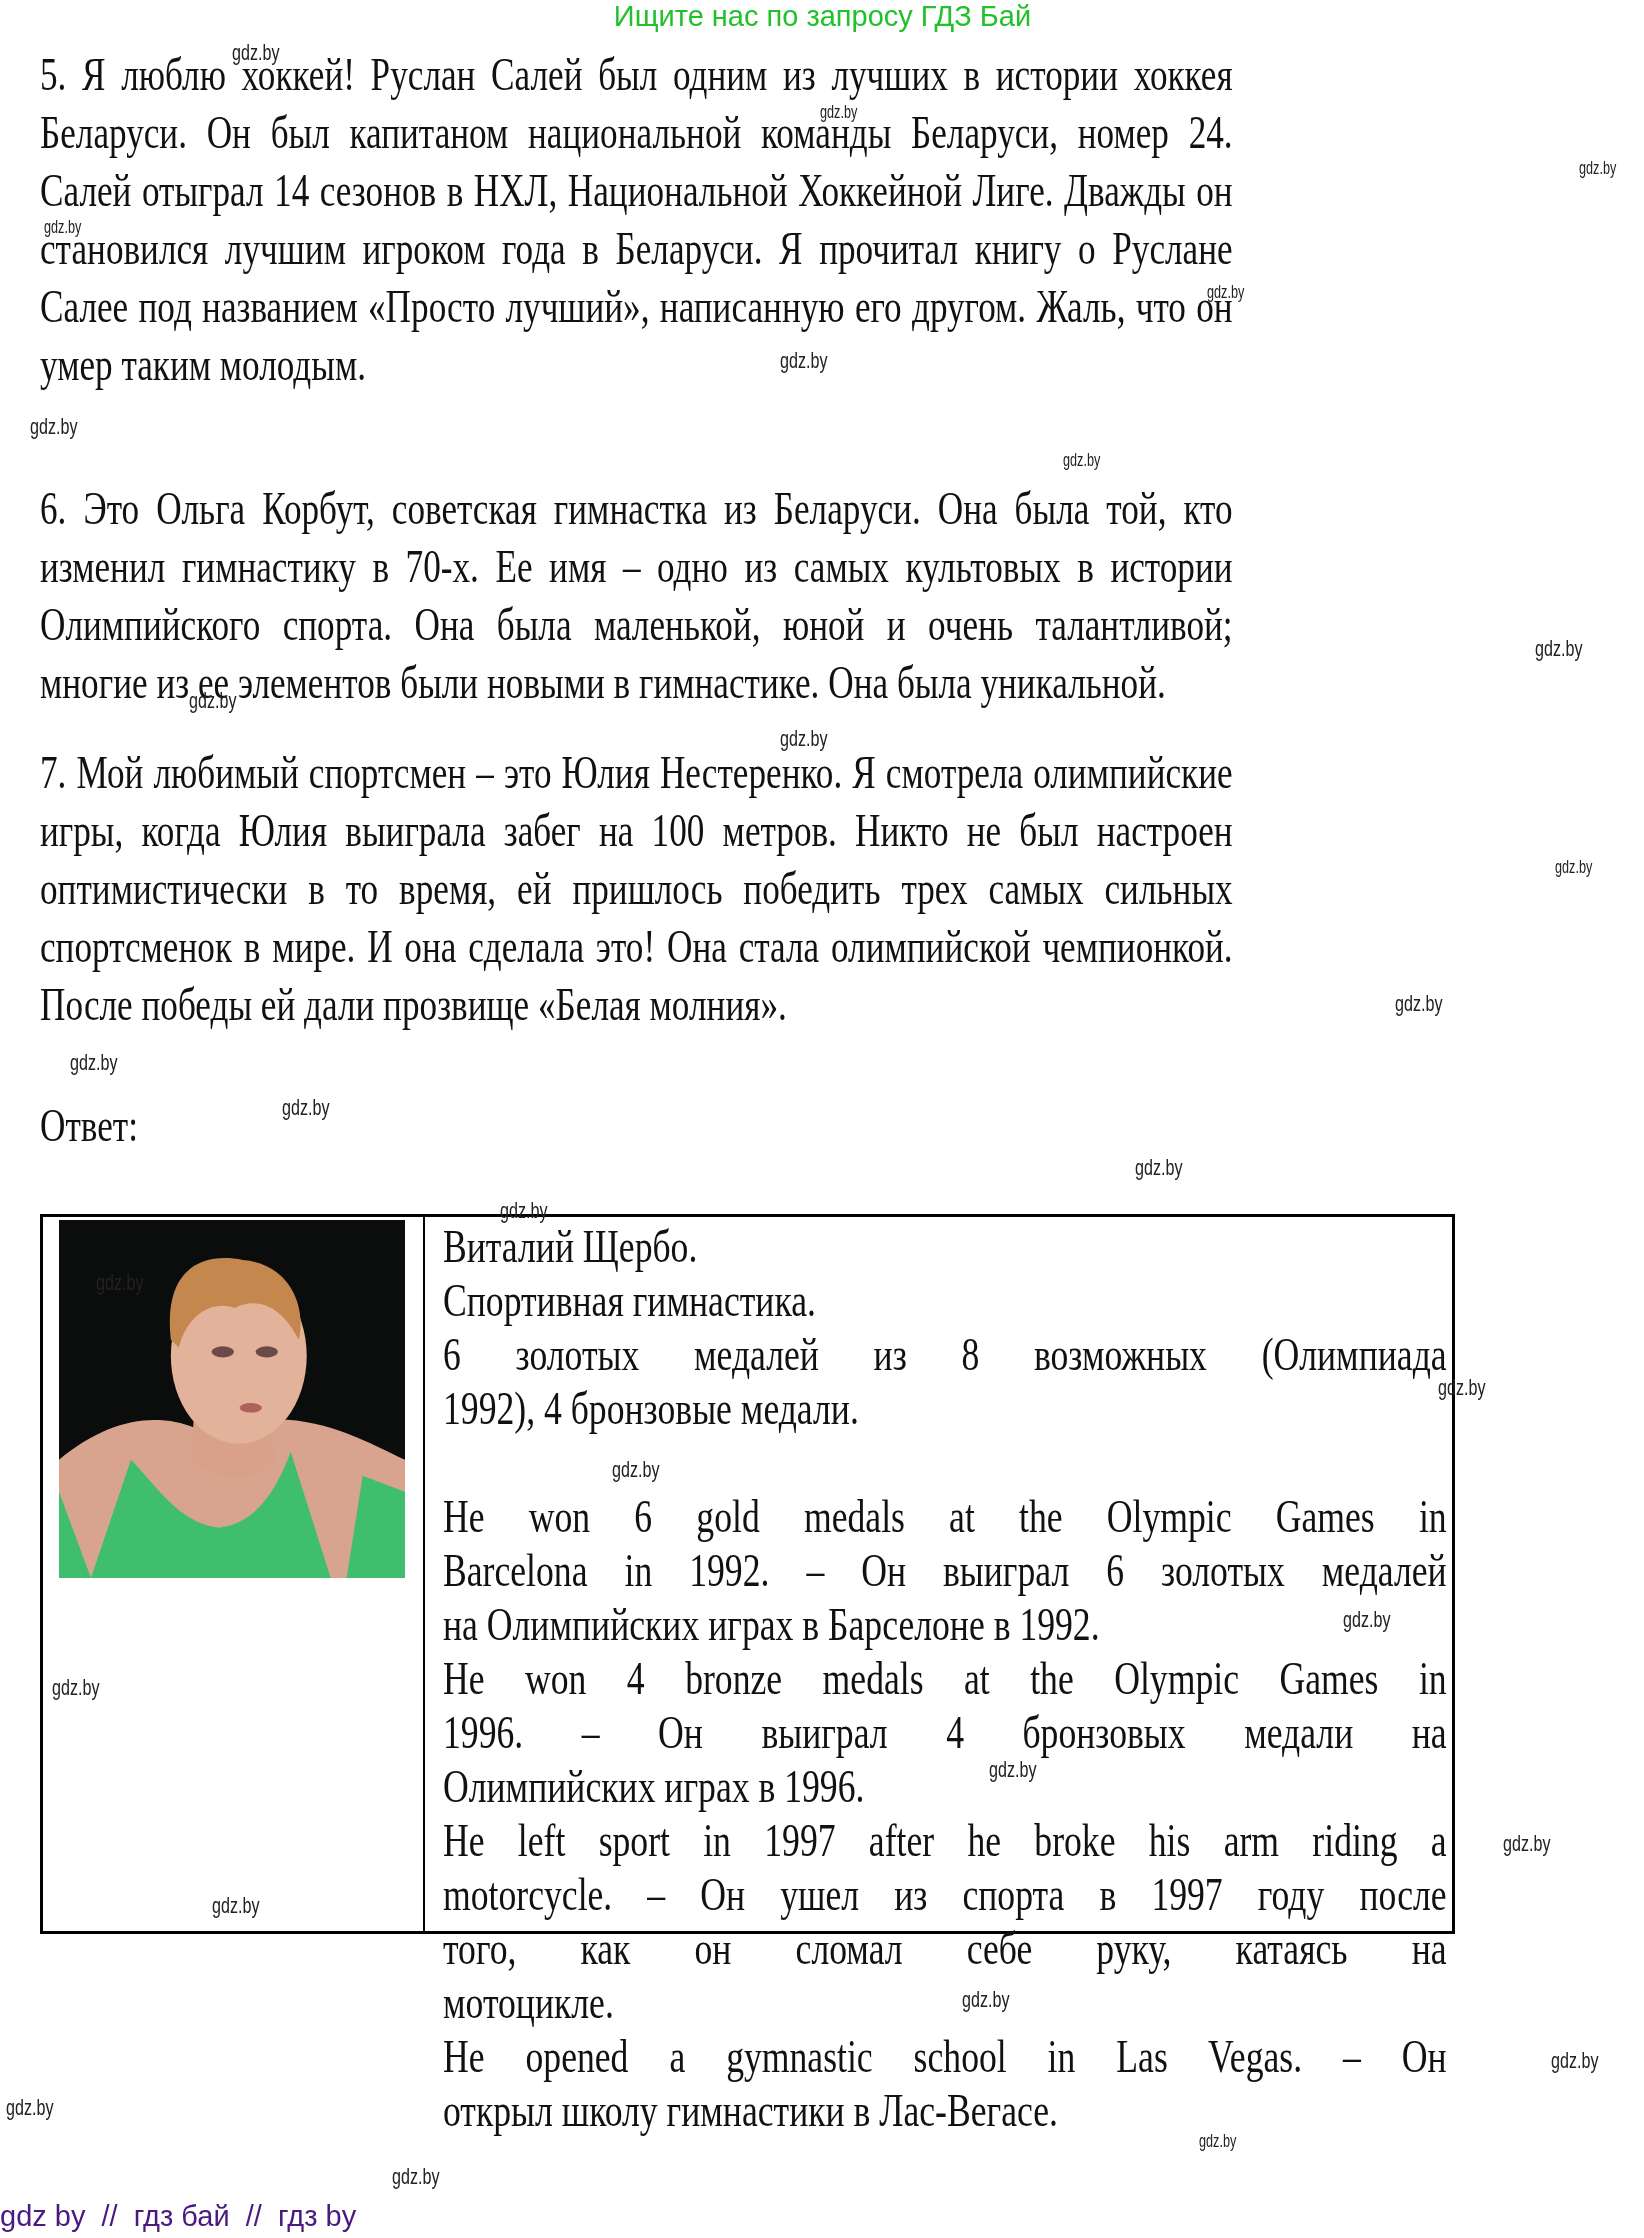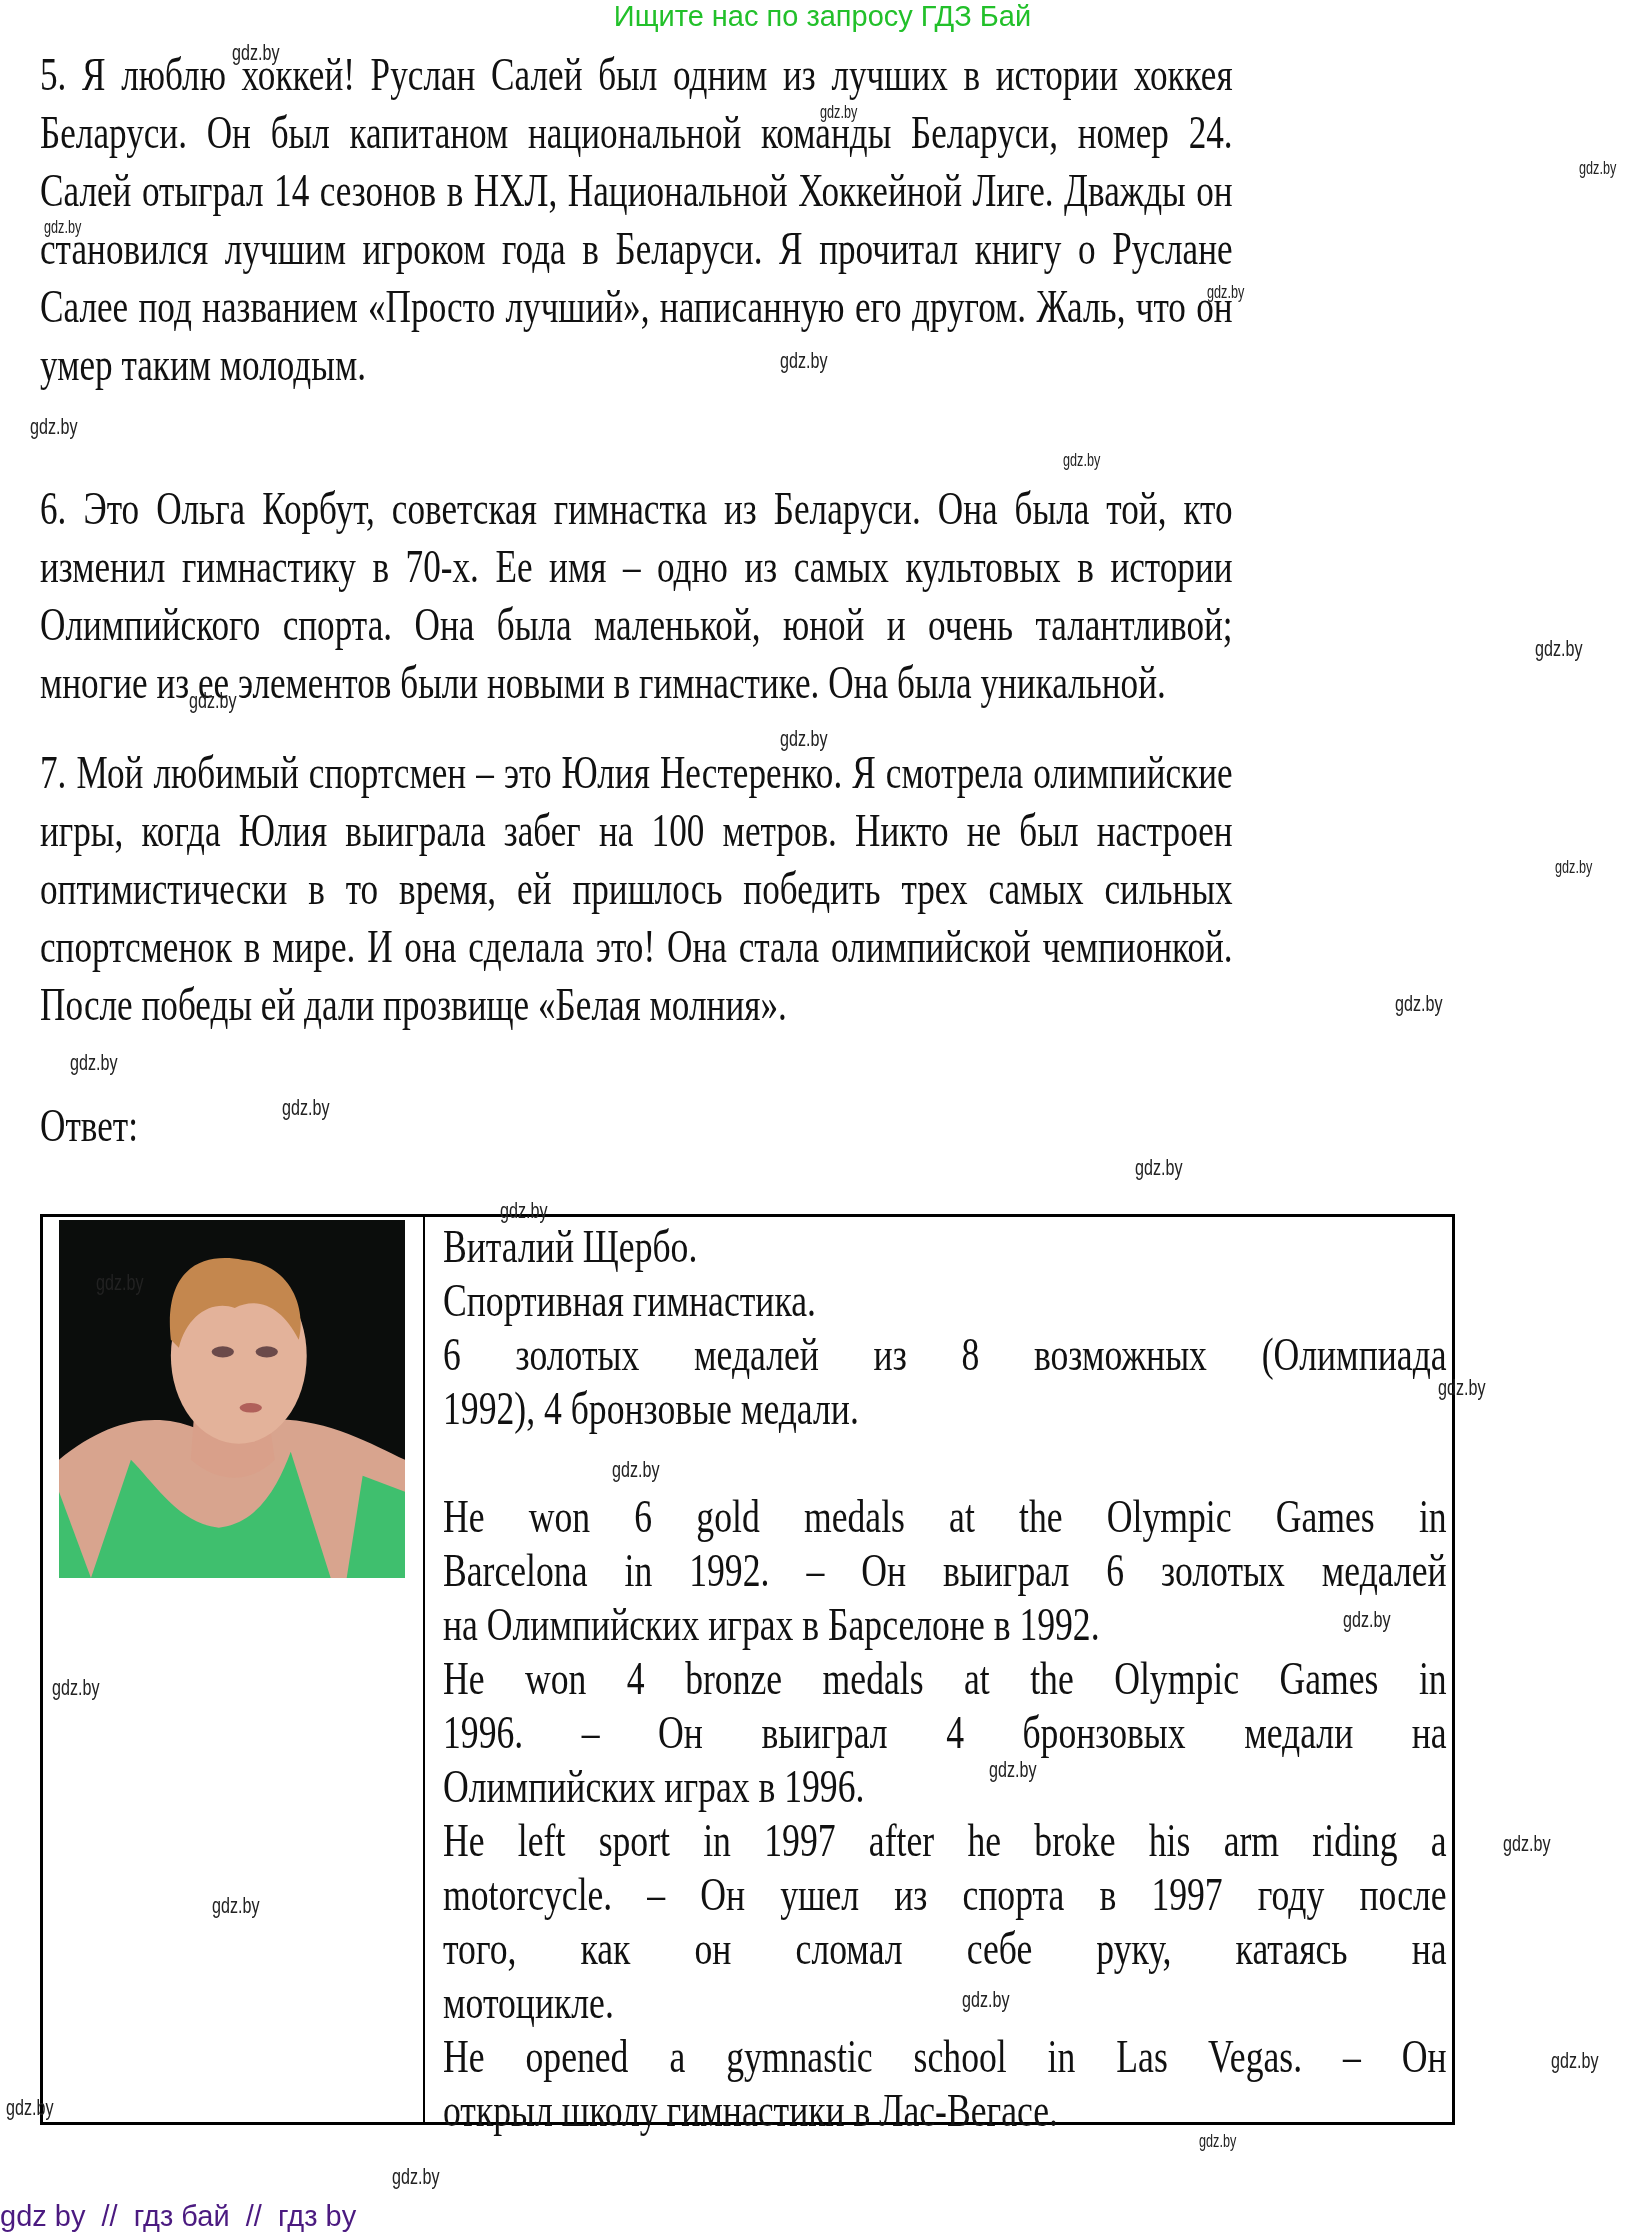--- a/index.html
+++ b/index.html
@@ -16,21 +16,21 @@
     text-align:justify; text-align-last:left;
   }
   .para .line { display:block; white-space:nowrap; text-align-last:justify; }
   .para .line.last { text-align-last:left; }
   .answer-label {
     position:absolute; left:40px; top:1099px;
     font-family:"Liberation Serif", serif; font-size:46px; color:#111;
     transform-origin:0 0; transform:scaleX(0.765);
   }
   .answer-table {
-    position:absolute; left:40px; top:1214px; width:1415px; height:911px;
+    position:absolute; left:40px; top:1214px; width:1415px; height:720px;
     border:3.2px solid #000; box-sizing:border-box;
   }
   .divider { position:absolute; left:380px; top:0; width:1.6px; height:100%; background:#000; }
   .photo {
     position:absolute; left:16px; top:3.2px; width:346px; height:358px;
     background:#0a0c0c; overflow:hidden;
   }
   .photo svg { width:100%; height:100%; display:block; }
   .info {
     position:absolute; left:400px; top:3.2px; width:1295px;

